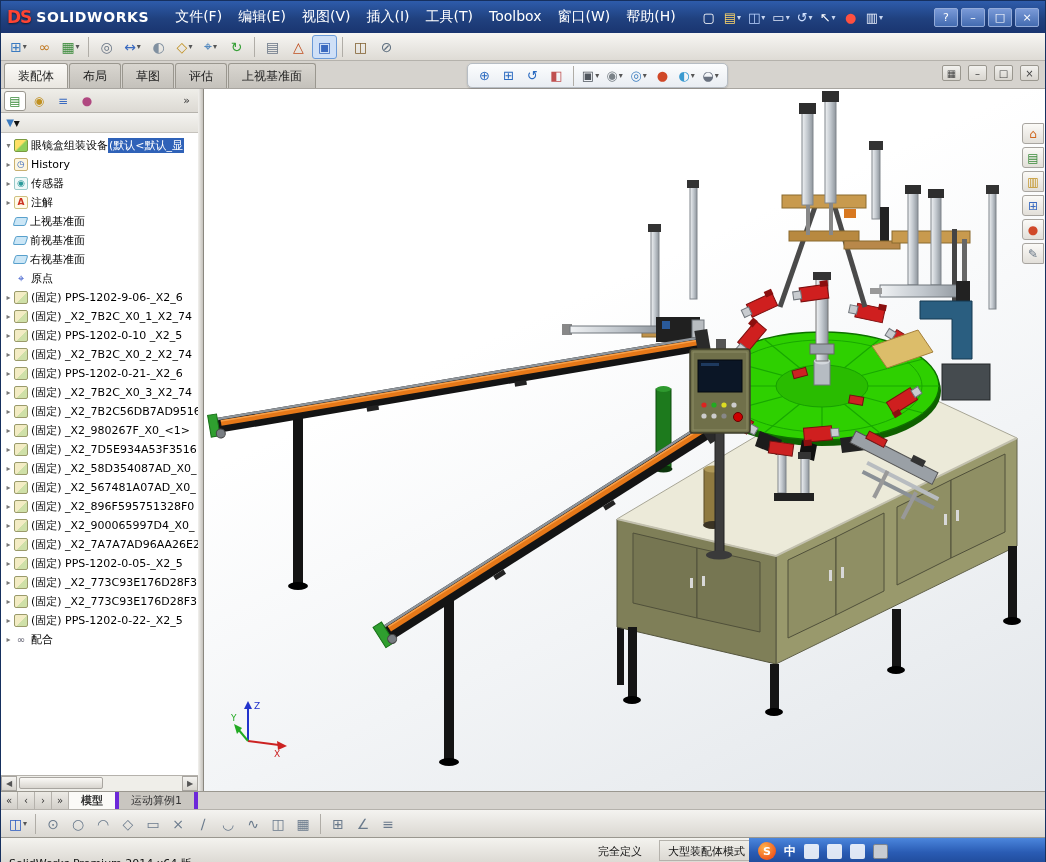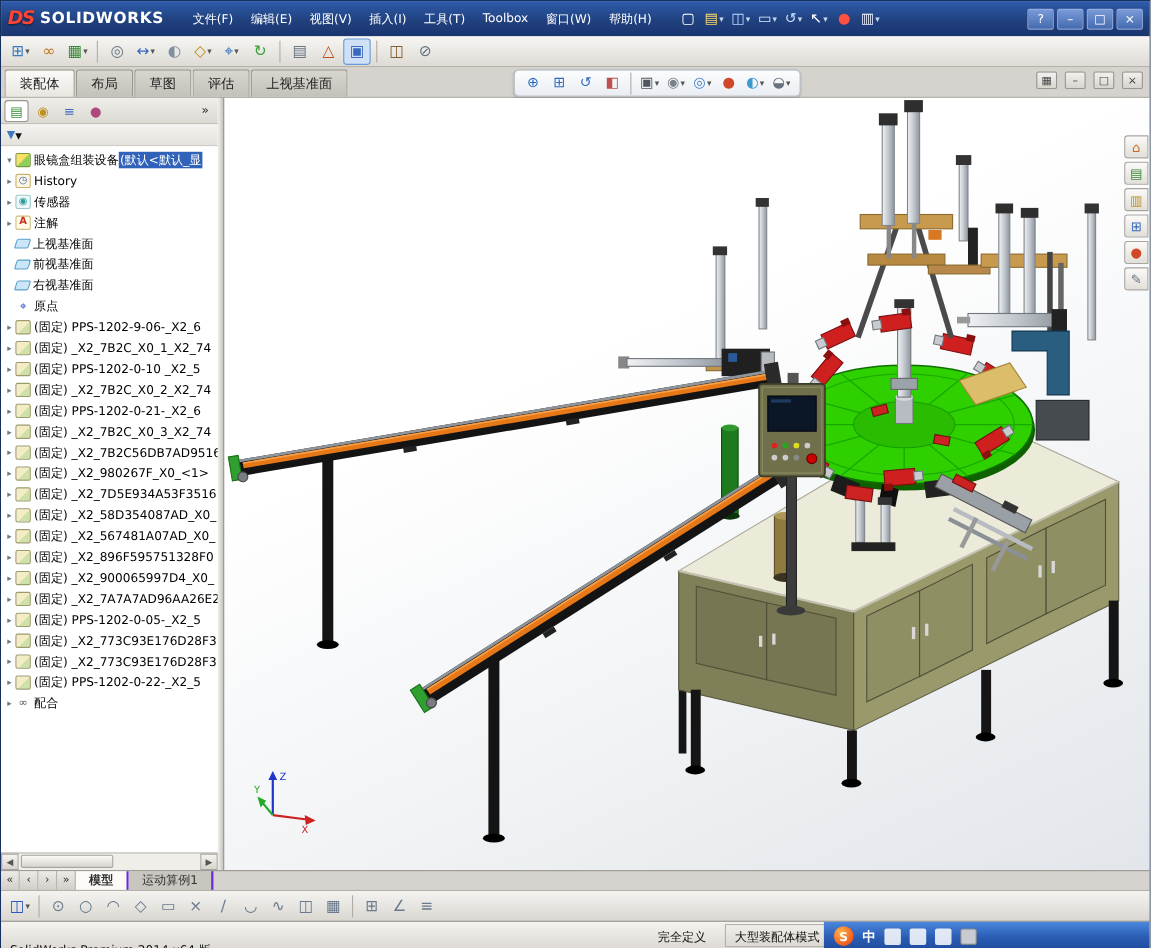--- a/index.html
+++ b/index.html
@@ -2,23 +2,23 @@
 <html><head>
 <meta charset="utf-8">
 <style>
 *{box-sizing:border-box;margin:0;padding:0}
 html,body{width:1046px;height:862px}
 body{position:relative;overflow:hidden;background:#d6d3ce;font-family:"DejaVu Sans","Liberation Sans",sans-serif;font-size:12px;color:#111}
 #window{position:absolute;inset:0;border:1px solid #16305f}
 
 
 .titlebar{position:absolute;left:0;top:0;right:0;height:32px;background:linear-gradient(180deg,#2e5cab 0%,#20417f 55%,#1a3570 100%);display:flex;align-items:center;color:#fff;padding:0 6px;gap:2px}
-.logo-mark{font-weight:bold;font-style:italic;font-size:17px;color:#ff4433;letter-spacing:-1px;margin-right:3px;text-shadow:0 1px 2px rgba(0,0,0,.6)}
+.logo-mark{font-weight:bold;font-size:17px;color:#ff4433;letter-spacing:-1px;margin-right:3px;text-shadow:0 1px 2px rgba(0,0,0,.6)}
 .brand{font-weight:bold;font-size:14px;letter-spacing:.6px;margin-right:16px}
-.menu-item{padding:3px 8px;font-size:11px;white-space:nowrap}
+.menu-item{padding:3px 8px;font-size:14px;white-space:nowrap}
 .qat{display:flex;align-items:center;gap:1px;margin-left:12px}
 .titlebar .icon{height:22px;min-width:22px;display:flex;align-items:center;justify-content:center;border-radius:3px;padding:0 2px}
 .titlebar .glyph{font-size:13px;color:#eaf0ff}
 .titlebar .caret{font-size:8px;color:#c8d6f0;margin-left:1px}
 .win-controls{margin-left:auto;display:flex;gap:3px;align-items:center}
 .win-btn{width:24px;height:19px;border:1px solid #93abda;background:linear-gradient(#7a9ad8,#436bb0);color:#fff;font-size:11px;display:flex;align-items:center;justify-content:center;border-radius:2px}
 
 
 .toolbar-main{position:absolute;left:0;top:32px;right:0;height:28px;background:linear-gradient(#f7f6f3,#dedbd5);border-bottom:1px solid #b5b2ac;display:flex;align-items:center;padding:0 5px;gap:1px}
 .icon{display:flex;align-items:center;justify-content:center;border:1px solid transparent;border-radius:3px}
@@ -72,21 +72,21 @@
 .viewport{position:absolute;left:203px;top:88px;right:0;height:702px;background:linear-gradient(155deg,#ffffff 35%,#f2f4f6 65%,#e2e6ea);overflow:hidden}
 .model{position:absolute;inset:0;width:843px;height:702px}
 .triad{position:absolute;left:26px;top:606px;width:64px;height:64px}
 .taskpane{position:absolute;right:1px;top:122px;width:23px;display:flex;flex-direction:column;gap:3px;align-items:flex-end}
 .taskpane .icon{width:22px;height:21px;background:linear-gradient(#fbfaf7,#e2dfd9);border:1px solid #a8a5a0;border-radius:3px 0 0 3px}
 .taskpane .glyph{font-size:12px}
 
 
 .mtabs{position:absolute;left:0;top:790px;right:0;height:18px;background:#d6d3ce;border-top:1px solid #9a978f;display:flex;align-items:stretch}
 .nav-btn{width:17px;display:flex;align-items:center;justify-content:center;font-size:10px;color:#333;background:linear-gradient(#eceae5,#d2cfc9);border-right:1px solid #b5b2ac}
-.btab{padding:1px 12px;font-size:11px;display:flex;align-items:center;border-right:2px solid #6d28d9;background:#c9c6c0;color:#333;white-space:nowrap}
+.btab{padding:1px 12px;font-size:11px;display:flex;align-items:center;border-right:4px solid #6d28d9;background:#c9c6c0;color:#333;white-space:nowrap}
 .btab.active{background:#fbfaf7;font-weight:bold}
 .mtab-fill{flex:1}
 .sketchbar{position:absolute;left:0;top:808px;right:0;height:28px;background:linear-gradient(#f4f3f0,#dad7d1);border-top:1px solid #b5b2ac;display:flex;align-items:center;padding:0 5px;gap:1px}
 .sketchbar .icon{width:24px;height:23px}
 .sketchbar .glyph{font-size:14px;color:#6a7a8c}
 
 
 .statusbar{position:absolute;left:0;top:836px;right:0;height:26px;background:linear-gradient(#f4f3ef,#dcd9d3);border-top:1px solid #9a978f;font-size:11px}
 .sb-left{position:absolute;left:8px;top:18px}
 .sb-def{position:absolute;left:597px;top:6px}

